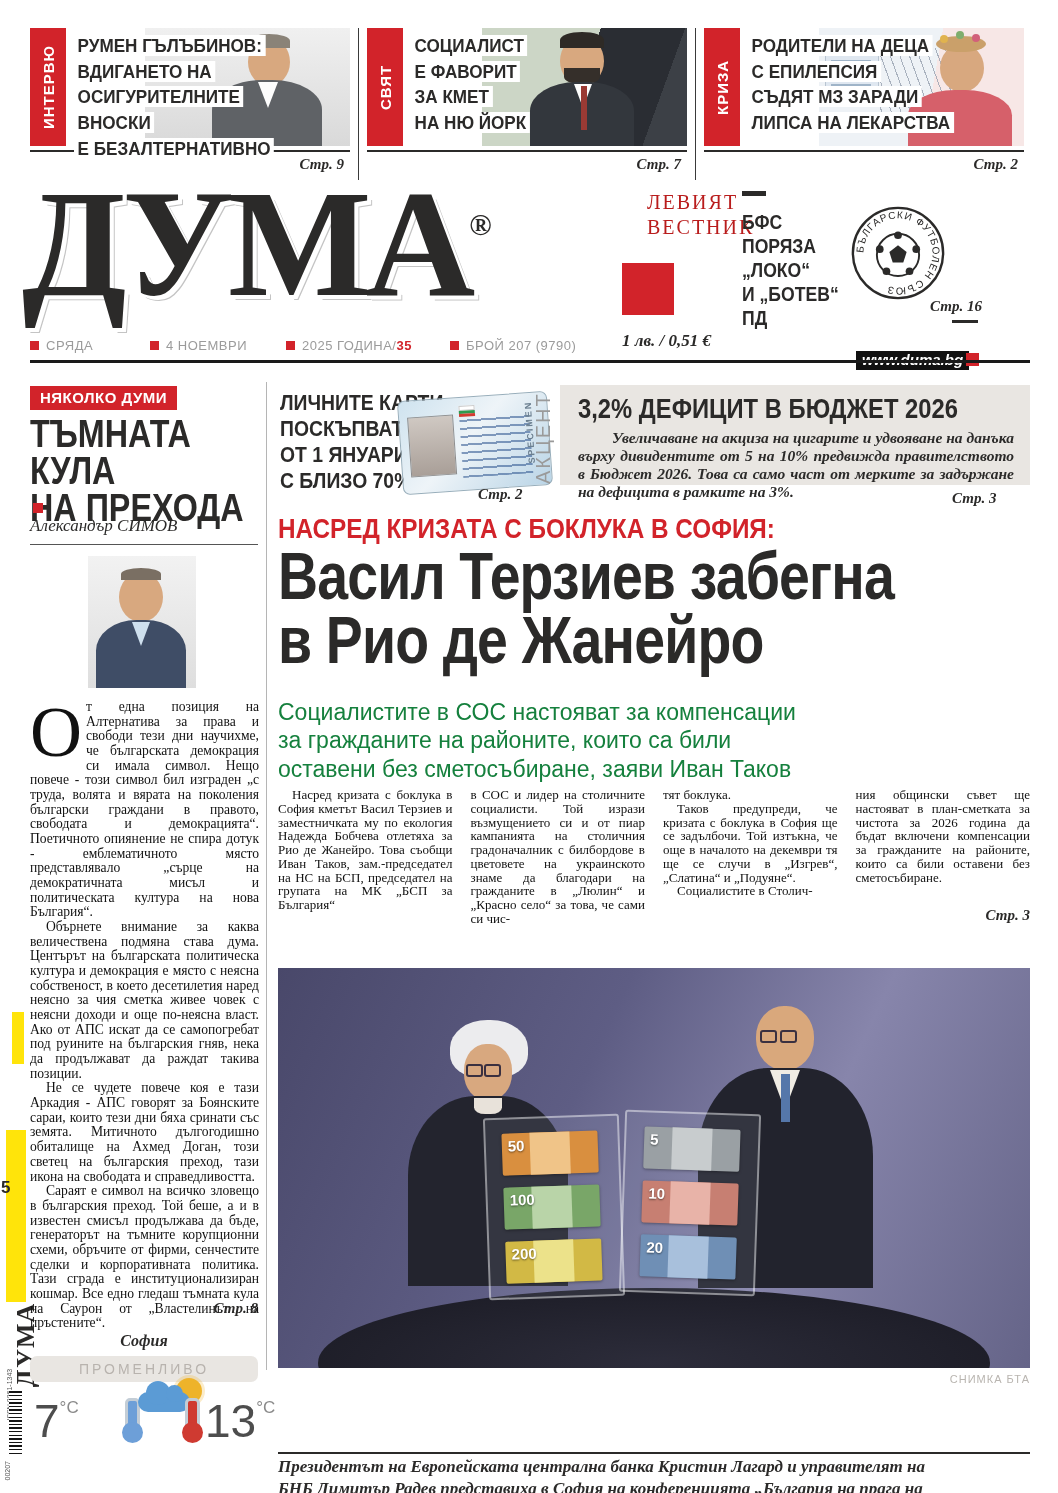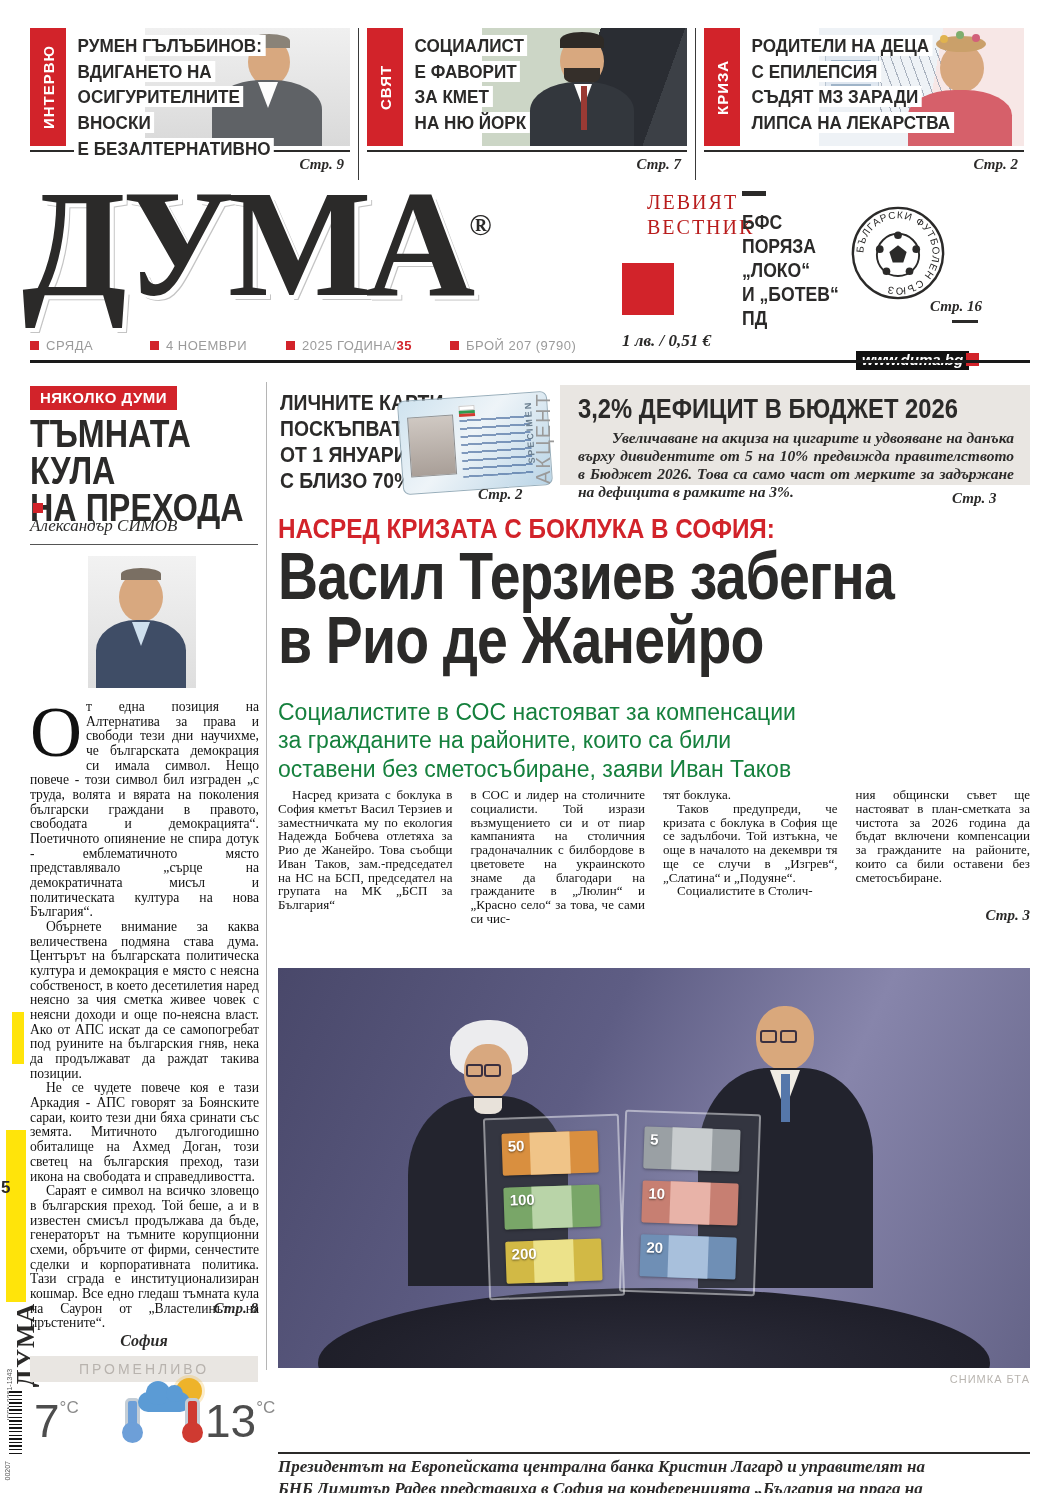--- a/index.html
+++ b/index.html
@@ -85,21 +85,21 @@
   .op-photo{left:88px;top:556px;width:108px;height:132px;background:linear-gradient(#f2f2f2,#dedede);overflow:hidden;}
   .op-body{left:30px;top:700px;width:229px;font:13.6px/1.08 "Liberation Serif",serif;
            text-align:justify;color:#111;}
   .op-body p{margin:0;}
   .op-body p.ind{text-indent:16px;}
   .dropcap{float:left;font:72px/0.78 "Liberation Serif",serif;padding:4px 4px 0 0;}
   .op-page{left:30px;top:1300px;width:228px;text-align:right;}
   .w-city{left:30px;top:1332px;width:228px;text-align:center;font:bold italic 16px "Liberation Serif",serif;}
   .w-bar{left:30px;top:1356px;width:228px;height:26px;background:#e9e6e2;
          font:14px "Liberation Sans",sans-serif;color:#b8b3ae;letter-spacing:3px;
-         display:flex;align-items:center;justify-content:center;}
+         display:flex;align-items:center;justify-content:center;border-radius:7px;}
   .w-temp{font:46px/1 "Liberation Sans",sans-serif;color:#4d4d4d;font-weight:300;}
   .w-temp sup{font-size:17px;color:#8a8a8a;vertical-align:24px;letter-spacing:0;}
   .w-low{left:34px;top:1398px;}
   .w-high{left:205px;top:1398px;}
   .thermo{position:absolute;width:9px;height:30px;border-radius:5px;border:3px solid #c3cdd6;}
   .thermo::after{content:"";position:absolute;left:-6px;bottom:-12px;width:21px;height:21px;border-radius:50%;}
   .thermo.cold{left:125px;top:1398px;background:#6d9fd8;}
   .thermo.cold::after{background:#6d9fd8;border:0;}
   .thermo.warm{left:185px;top:1398px;background:#cf3a31;}
   .thermo.warm::after{background:#cf3a31;border:0;}

